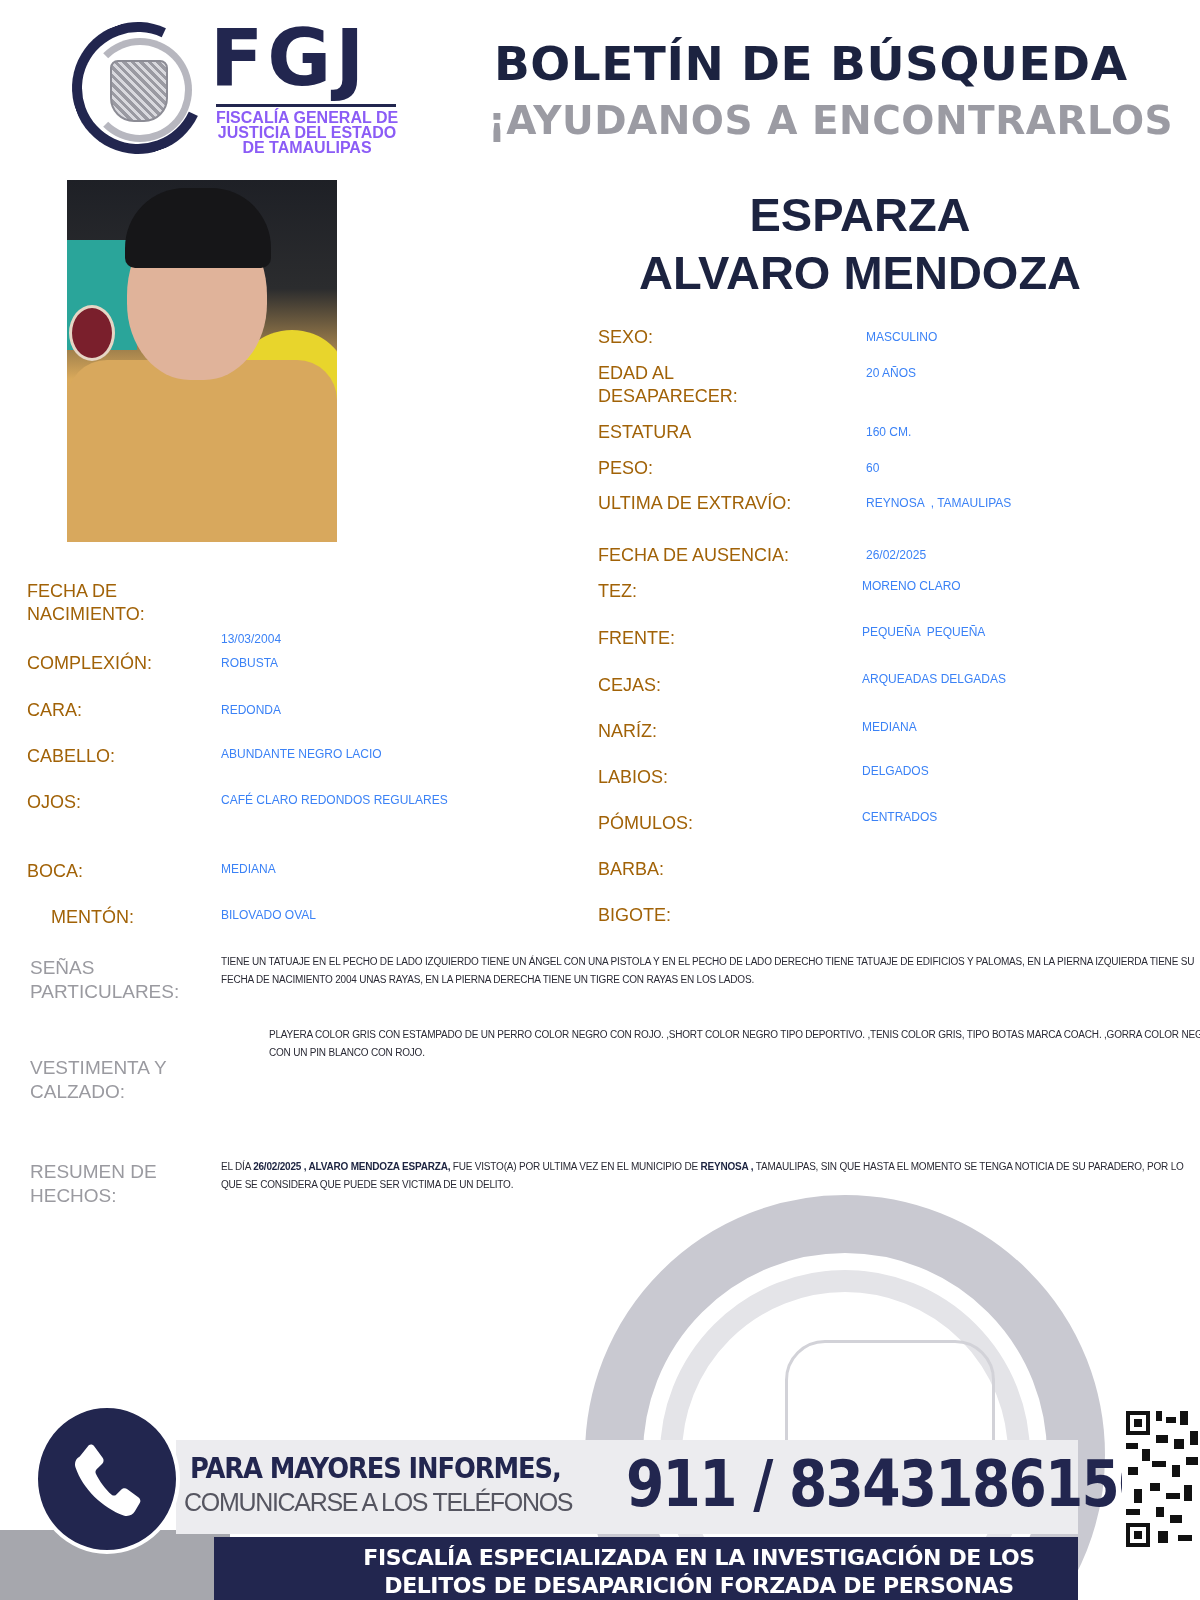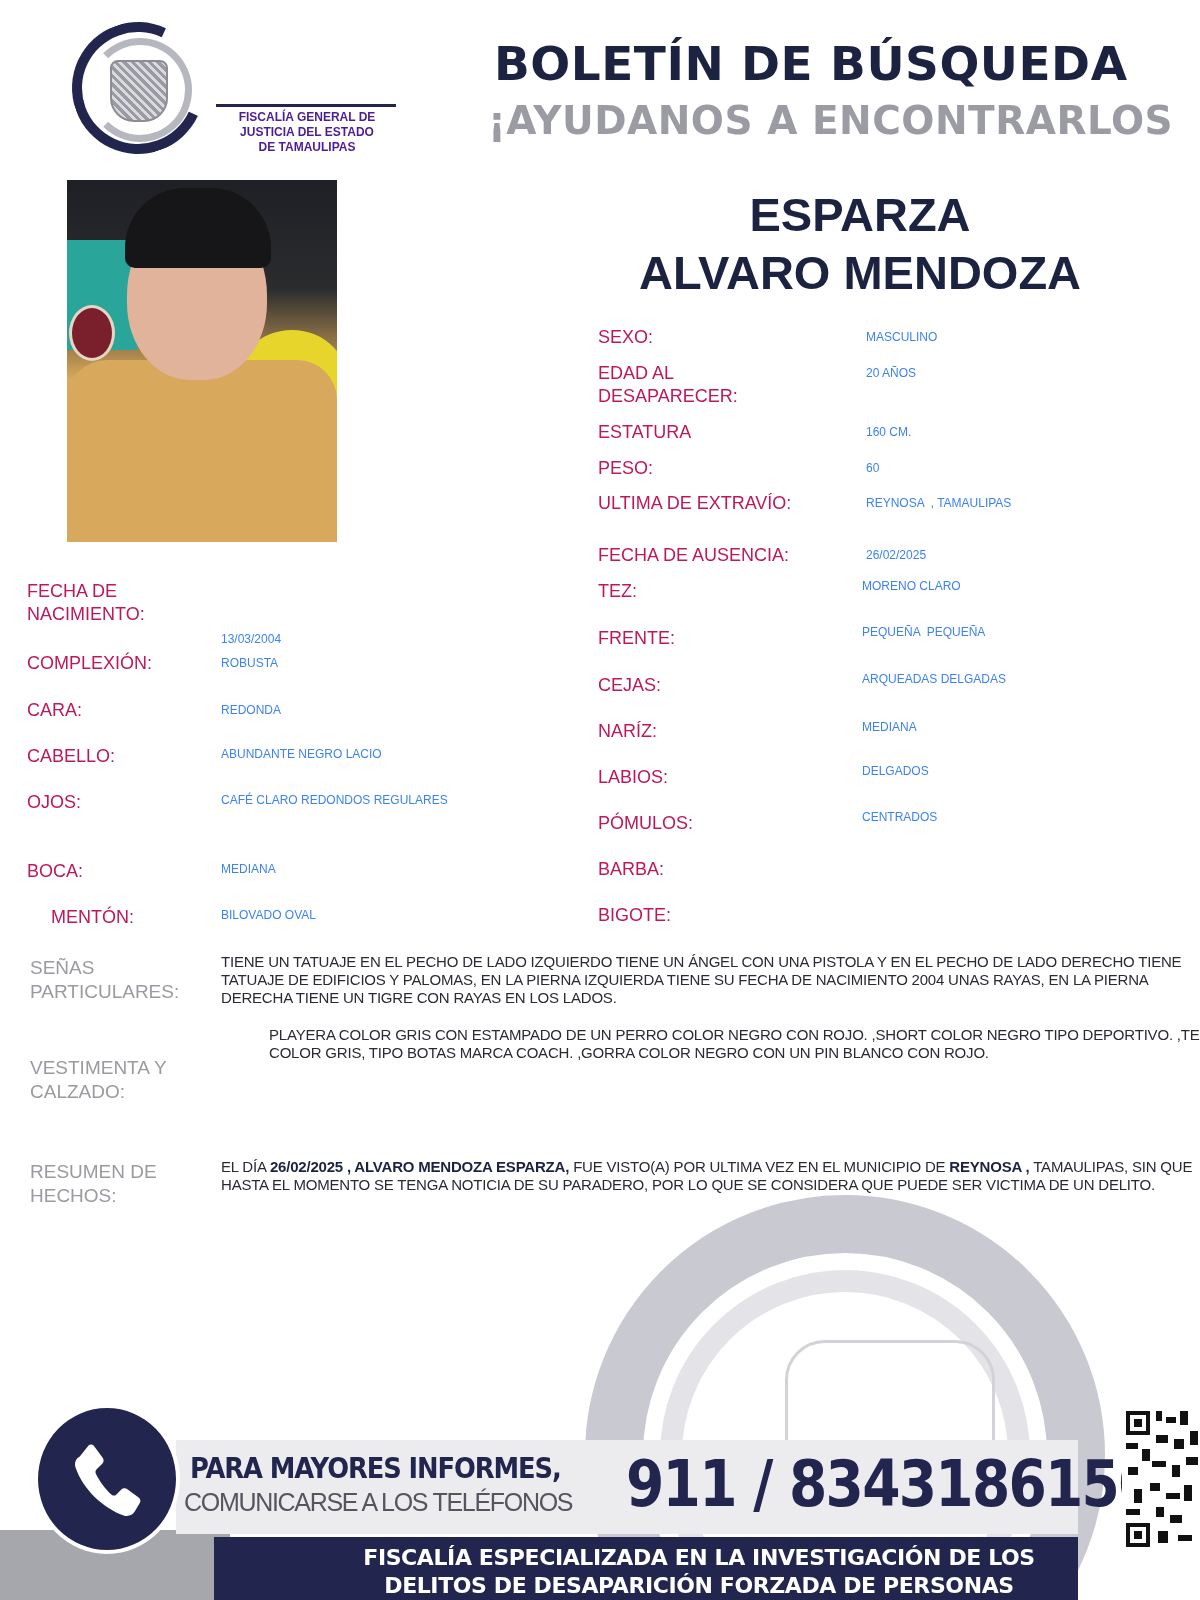--- a/index.html
+++ b/index.html
@@ -10,22 +10,22 @@
   .logo { position: absolute; left: 70px; top: 18px; width: 340px; height: 140px; }
   .logo-ring { position: absolute; left: 2px; top: 4px; width: 132px; height: 132px; border-radius: 50%;
     border: 10px solid #22264f; border-right-color: transparent; border-bottom-color: #22264f; transform: rotate(-20deg); }
   .logo-ring-inner { position: absolute; left: 18px; top: 20px; width: 104px; height: 104px; border-radius: 50%;
     border: 7px solid #b7b7bf; border-left-color: transparent; }
   .logo-shield { position: absolute; left: 40px; top: 42px; width: 58px; height: 62px; border-radius: 8px 8px 24px 24px;
     background: repeating-linear-gradient(45deg, #9a9aa2 0 3px, #d9d9de 3px 6px); border: 2px solid #8c8c95; }
   .logo-fgj { position: absolute; left: 140px; top: 0px; font-family: "DejaVu Sans", sans-serif; font-weight: 900;
     font-size: 78px; letter-spacing: 4px; color: #22264f; line-height: 80px; }
   .logo-line { position: absolute; left: 146px; top: 86px; width: 180px; height: 3px; background: #22264f; }
-  .logo-sub { position: absolute; left: 140px; top: 92px; width: 194px; text-align: center; font-size: 12px; font-weight: 700;
-    color: #4c1d95; line-height: 15px; }
+  .logo-sub { position: absolute; left: 140px; top: 92px; width: 194px; text-align: center; font-size: 16px; font-weight: 700;
+    color: #8b5cf6; line-height: 15px; }
 
   .title { position: absolute; left: 494px; top: 36px; font-family: "DejaVu Sans", sans-serif; font-weight: 900; font-size: 47px;
     color: #1c2340; white-space: nowrap; letter-spacing: 0.5px; }
   .subtitle { position: absolute; left: 488px; top: 98px; font-family: "DejaVu Sans", sans-serif; font-weight: 900; font-size: 39px;
     color: #9b9ba3; white-space: nowrap; letter-spacing: 0.5px; }
 
   
   .photo { position: absolute; left: 67px; top: 180px; width: 270px; height: 362px; overflow: hidden;
     background: linear-gradient(180deg, #1e2026 0%, #2b2c2e 30%, #d9a95b 55%, #d6a55a 100%); }
   .photo .bg-flag { position: absolute; left: 0; top: 60px; width: 70px; height: 110px; background: #2aa59a; }
@@ -34,25 +34,25 @@
   .photo .hair { position: absolute; left: 58px; top: 8px; width: 146px; height: 80px; border-radius: 60px 60px 10px 10px; background: #161618; }
   .photo .shirt { position: absolute; left: 0; top: 180px; width: 270px; height: 190px; background: #d8a85d; border-radius: 40px 40px 0 0; }
   .photo .patch { position: absolute; left: 2px; top: 125px; width: 46px; height: 56px; border-radius: 50%; background: #7a1f2c; border: 3px solid #e6d6c5; }
 
   
   .name { position: absolute; left: 560px; top: 186px; width: 600px; text-align: center; font-size: 47px; font-weight: 700;
     line-height: 58px; color: #1c2340; }
 
   
   .field { position: absolute; font-size: 18px; line-height: 23px; }
-  .lbl { color: #be185d; }
+  .lbl { color: #a16207; }
   .val { font-weight: 400; color: #3b82f6; font-size: 12px; }
 
   .long-lbl { position: absolute; left: 30px; font-size: 19px; line-height: 24px; color: #9a9aa0; }
-  .long-val { position: absolute; left: 221px; width: 980px; font-size: 15px; line-height: 18px; color: #2a2a35; letter-spacing: -0.2px; }
+  .long-val { position: absolute; left: 221px; width: 980px; font-size: 10px; line-height: 18px; color: #2a2a35; letter-spacing: -0.2px; }
   .long-val b { font-weight: 700; color: #1c2340; }
 
   
   .wm-outer { position: absolute; left: 585px; top: 1195px; width: 520px; height: 520px; border-radius: 50%; border: 58px solid #c9c9d1; }
   .wm-inner { position: absolute; left: 660px; top: 1270px; width: 370px; height: 370px; border-radius: 50%; border: 22px solid #e4e4e8; }
   .wm-shield { position: absolute; left: 785px; top: 1340px; width: 210px; height: 120px; border: 3px solid #d2d2d8; border-radius: 40px 40px 0 0; }
 
   
   .footer-graybar { position: absolute; left: 0; top: 1530px; width: 230px; height: 70px; background: #a6a7ad; }
   .info-band { position: absolute; left: 176px; top: 1440px; width: 902px; height: 94px; background: #ececef; }
@@ -70,20 +70,21 @@
   .qr { position: absolute; left: 1122px; top: 1405px; width: 78px; height: 148px; overflow: hidden; background: #ffffff; }
   .qr-cell { position: absolute; background: #111; }
 </style>
 </head>
 <body>
 
 <div class="logo">
   <div class="logo-ring"></div>
   <div class="logo-ring-inner"></div>
   <div class="logo-shield"></div>
+  <div class="logo-fgj">FGJ</div>
   <div class="logo-line"></div>
   <div class="logo-sub">
     <div>FISCALÍA GENERAL DE</div>
     <div>JUSTICIA DEL ESTADO</div>
     <div>DE TAMAULIPAS</div>
   </div>
 </div>
 
 <div class="title">BOLETÍN DE BÚSQUEDA</div>
 <div class="subtitle">¡AYUDANOS A ENCONTRARLOS</div>

